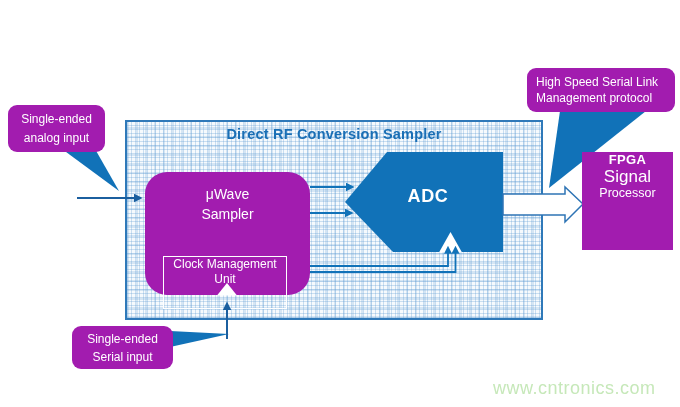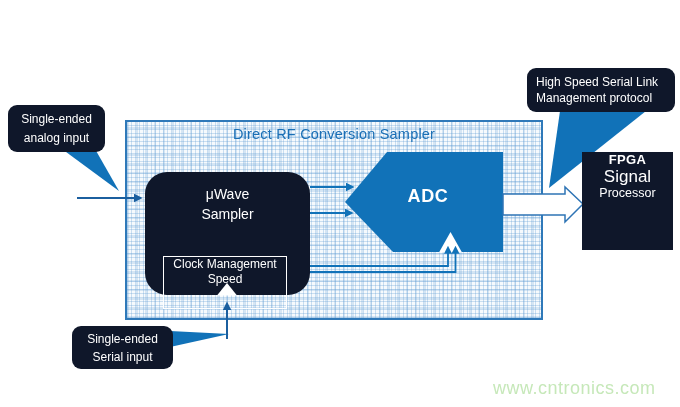--- a/index.html
+++ b/index.html
@@ -13,24 +13,24 @@
     box-sizing:border-box;border:2px solid #2f79b9;background-color:#f6fafd;
     background-image:
       repeating-linear-gradient(90deg, rgba(96,156,211,.30) 0 1px, transparent 1px 4px),
       repeating-linear-gradient(0deg,  rgba(96,156,211,.30) 0 1px, transparent 1px 4px),
       repeating-linear-gradient(90deg, rgba(96,156,211,.22) 0 2px, transparent 2px 9px),
       repeating-linear-gradient(0deg,  rgba(96,156,211,.22) 0 2px, transparent 2px 9px);
     z-index:1;
   }
   .grid-title{
     position:absolute;left:125px;top:126px;width:418px;text-align:center;
-    font-size:14.5px;font-weight:400;color:#1a6fb5;letter-spacing:.2px;z-index:3;
+    font-size:14.5px;font-weight:700;color:#1a6fb5;letter-spacing:.2px;z-index:3;
   }
   
-  .blue{background:#0f172a;color:#fff;}
+  .blue{background:#a21caf;color:#fff;}
   .sampler{
     position:absolute;left:145px;top:172px;width:165px;height:123px;
     border-radius:22px;z-index:3;
   }
   .sampler-label{position:absolute;left:0;top:12px;width:100%;text-align:center;
     font-size:14px;line-height:20px;}
   .cmu{
     position:absolute;left:18px;top:84px;width:124px;height:53px;
     box-sizing:border-box;border:1.5px solid #fff;text-align:center;
     font-size:12px;line-height:15px;padding-top:0;
@@ -86,21 +86,21 @@
     <polygon points="503,194 565,194 565,187 583,204 565,222 565,215 503,215" fill="#ffffff" stroke="#2e74b5" stroke-width="1.5"></polygon>
   </svg>
 
   <div class="sampler blue">
     <div class="sampler-label">
       <div>μWave</div>
       <div>Sampler</div>
     </div>
     <div class="cmu">
       <div>Clock Management</div>
-      <div>Speed</div>
+      <div>Unit</div>
     </div>
   </div>
 
   <div class="adc-label">ADC</div>
 
   <div class="fpga blue">
     <div class="fpga-line1">FPGA</div>
     <div class="fpga-line2">Signal</div>
     <div class="fpga-line3">Processor</div>
   </div>

